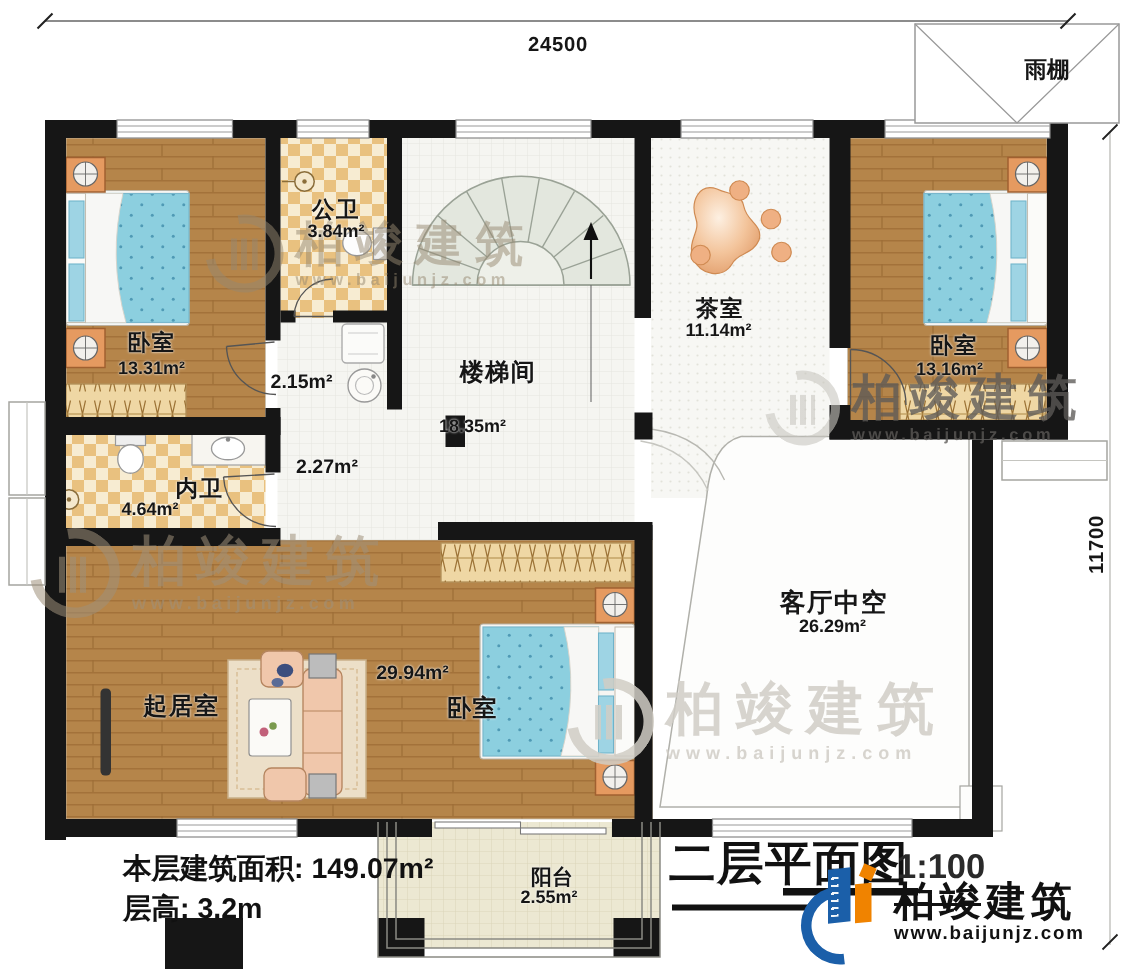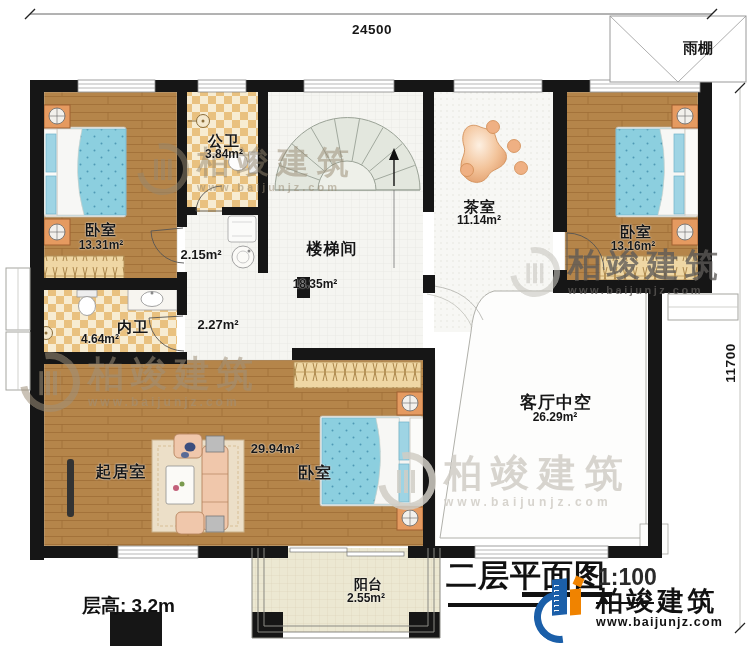--- a/index.html
+++ b/index.html
@@ -401,21 +401,21 @@
   <div class="lbl dim rot" style="left:731px;top:363px;">11700</div>
   <div class="lbl" style="left:698px;top:47px;font-size:15px;">雨棚</div>
 
   <div class="lbl nm" style="left:101px;top:229px;">卧室</div>
   <div class="lbl ar" style="left:101px;top:245px;">13.31m²</div>
 
   <div class="lbl nm" style="left:224px;top:140px;">公卫</div>
   <div class="lbl ar" style="left:224px;top:154px;">3.84m²</div>
 
   <div class="lbl ar-solo" style="left:201px;top:254px;">2.15m²</div>
-  <div class="lbl ar-solo" style="left:218px;top:324px;">2.27m²</div>
+  <div class="lbl ar-solo" style="left:218px;top:311px;">2.27m²</div>
 
   <div class="lbl nm-lg" style="left:332px;top:249px;">楼梯间</div>
   <div class="lbl ar" style="left:315px;top:264px;margin-top:20px;">18.35m²</div>
 
   <div class="lbl nm" style="left:480px;top:206px;text-align:right;">茶室</div>
   <div class="lbl ar" style="left:479px;top:220px;">11.14m²</div>
 
   <div class="lbl nm" style="left:636px;top:231px;">卧室</div>
   <div class="lbl ar" style="left:633px;top:246px;">13.16m²</div>
 
@@ -426,20 +426,24 @@
 
   <div class="lbl ar-solo" style="left:275px;top:448px;">29.94m²</div>
   <div class="lbl nm-lg" style="left:315px;top:473px;">卧室</div>
 
   <div class="lbl" style="left:556px;top:402px;font-size:17px;letter-spacing:1px;">客厅中空</div>
   <div class="lbl ar" style="left:555px;top:417px;">26.29m²</div>
 
   <div class="lbl" style="left:368px;top:584px;font-size:14px;">阳台</div>
   <div class="lbl ar" style="left:366px;top:598px;">2.55m²</div>
 
+  <div class="foot" style="left:82px;top:566px;font-size:19px;">
+    <span>本层建筑面积:</span>
+    <span>149.07m²</span>
+  </div>
   <div class="foot" style="left:82px;top:593px;font-size:19px;">
     <span>层高:</span>
     <span>3.2m</span>
   </div>
 
   <div class="foot" id="title-block" style="left:446px;top:555px;font-size:31px;">二层平面图</div>
   <div class="foot" style="left:598px;top:564px;font-size:23px;font-weight:600;color:#2a2a2a;">1:100</div>
   <div class="hline" style="left:448px;top:603px;width:92px;height:4px;"></div>
   <div class="hline" style="left:522px;top:592px;width:90px;height:5px;"></div>
   <div class="hline" style="left:596px;top:602px;width:58px;height:1.5px;"></div>

